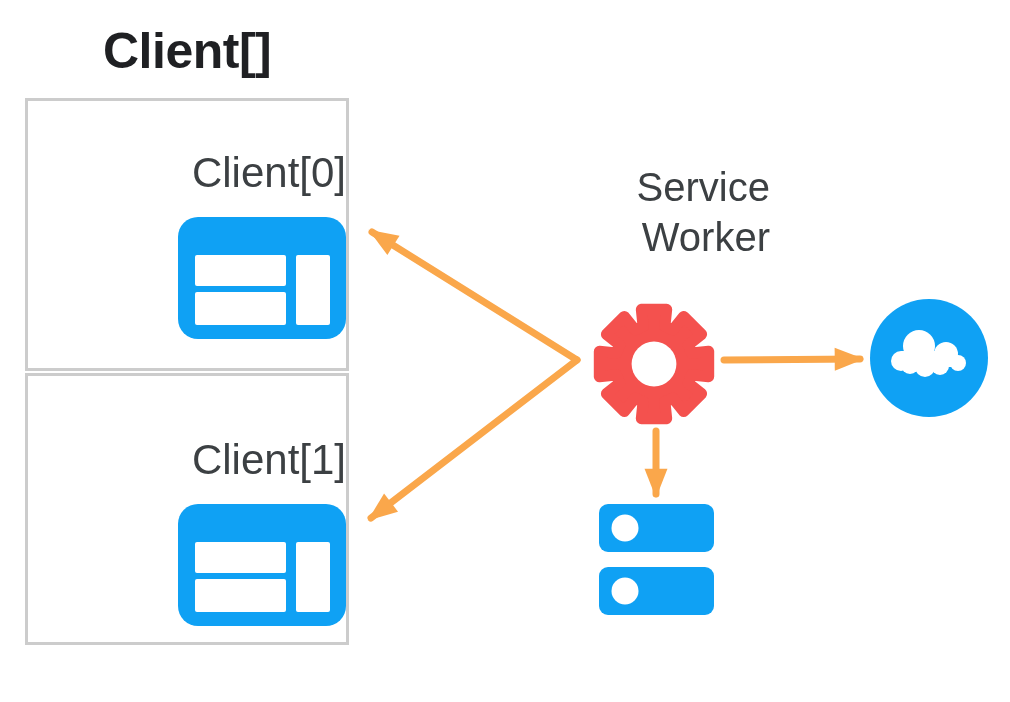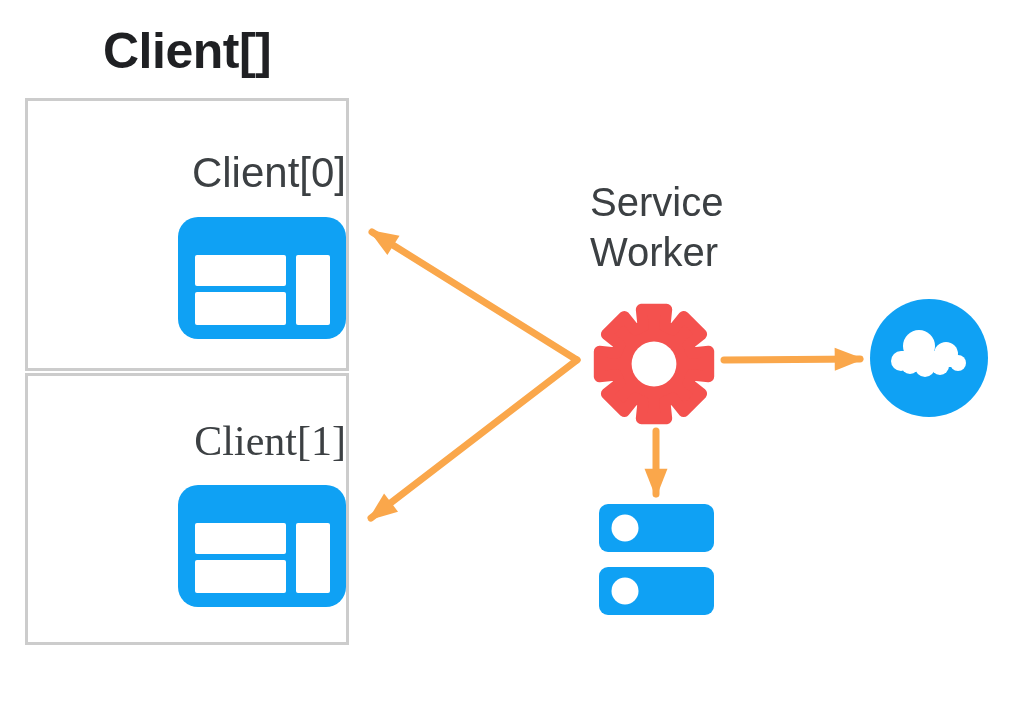--- a/index.html
+++ b/index.html
@@ -21,25 +21,25 @@
   .client-stack{ position:absolute; left:25px; top:98px; width:324px; }
   .client-box{
     box-sizing:border-box; width:324px; height:273px;
     border:3px solid var(--box-border); background:var(--background);
     display:flex; flex-direction:column; align-items:flex-end;
   }
   .client-box + .client-box{ margin-top:2px; height:272px; }
   .client-label{
     margin-top:48px; font-size:42px; font-weight:500; color:var(--label-text);
   }
-  .client-box + .client-box .client-label{ margin-top:41px;font-family:Liberation Serif, serif; }
+  .client-box + .client-box .client-label{ margin-top:60px; }
   .browser-icon{ margin-top:20px; }
   .sw-label{
-    position:absolute; left:590px; top:177px; width:180px;
-    font-size:40px; line-height:50px; font-weight:500; color:var(--label-text);
+    position:absolute; left:590px; top:162px; width:180px;
+    font-size:40px; line-height:50px; font-weight:500; color:var(--label-text);text-align:right;
   }
   .arrows{ position:absolute; left:0; top:0; z-index:1; }
   .node{ position:absolute; z-index:2; }
   .gear-icon-svg{ left:584px; top:294px; }
   .cloud-icon-svg{ left:870px; top:299px; }
   .server-icon-svg{ left:599px; top:504px; }
   .fill-blue{ fill:var(--blue); }
   .fill-red{ fill:var(--red); }
   .fill-white{ fill:#ffffff; }
   .fill-orange{ fill:var(--orange); }

